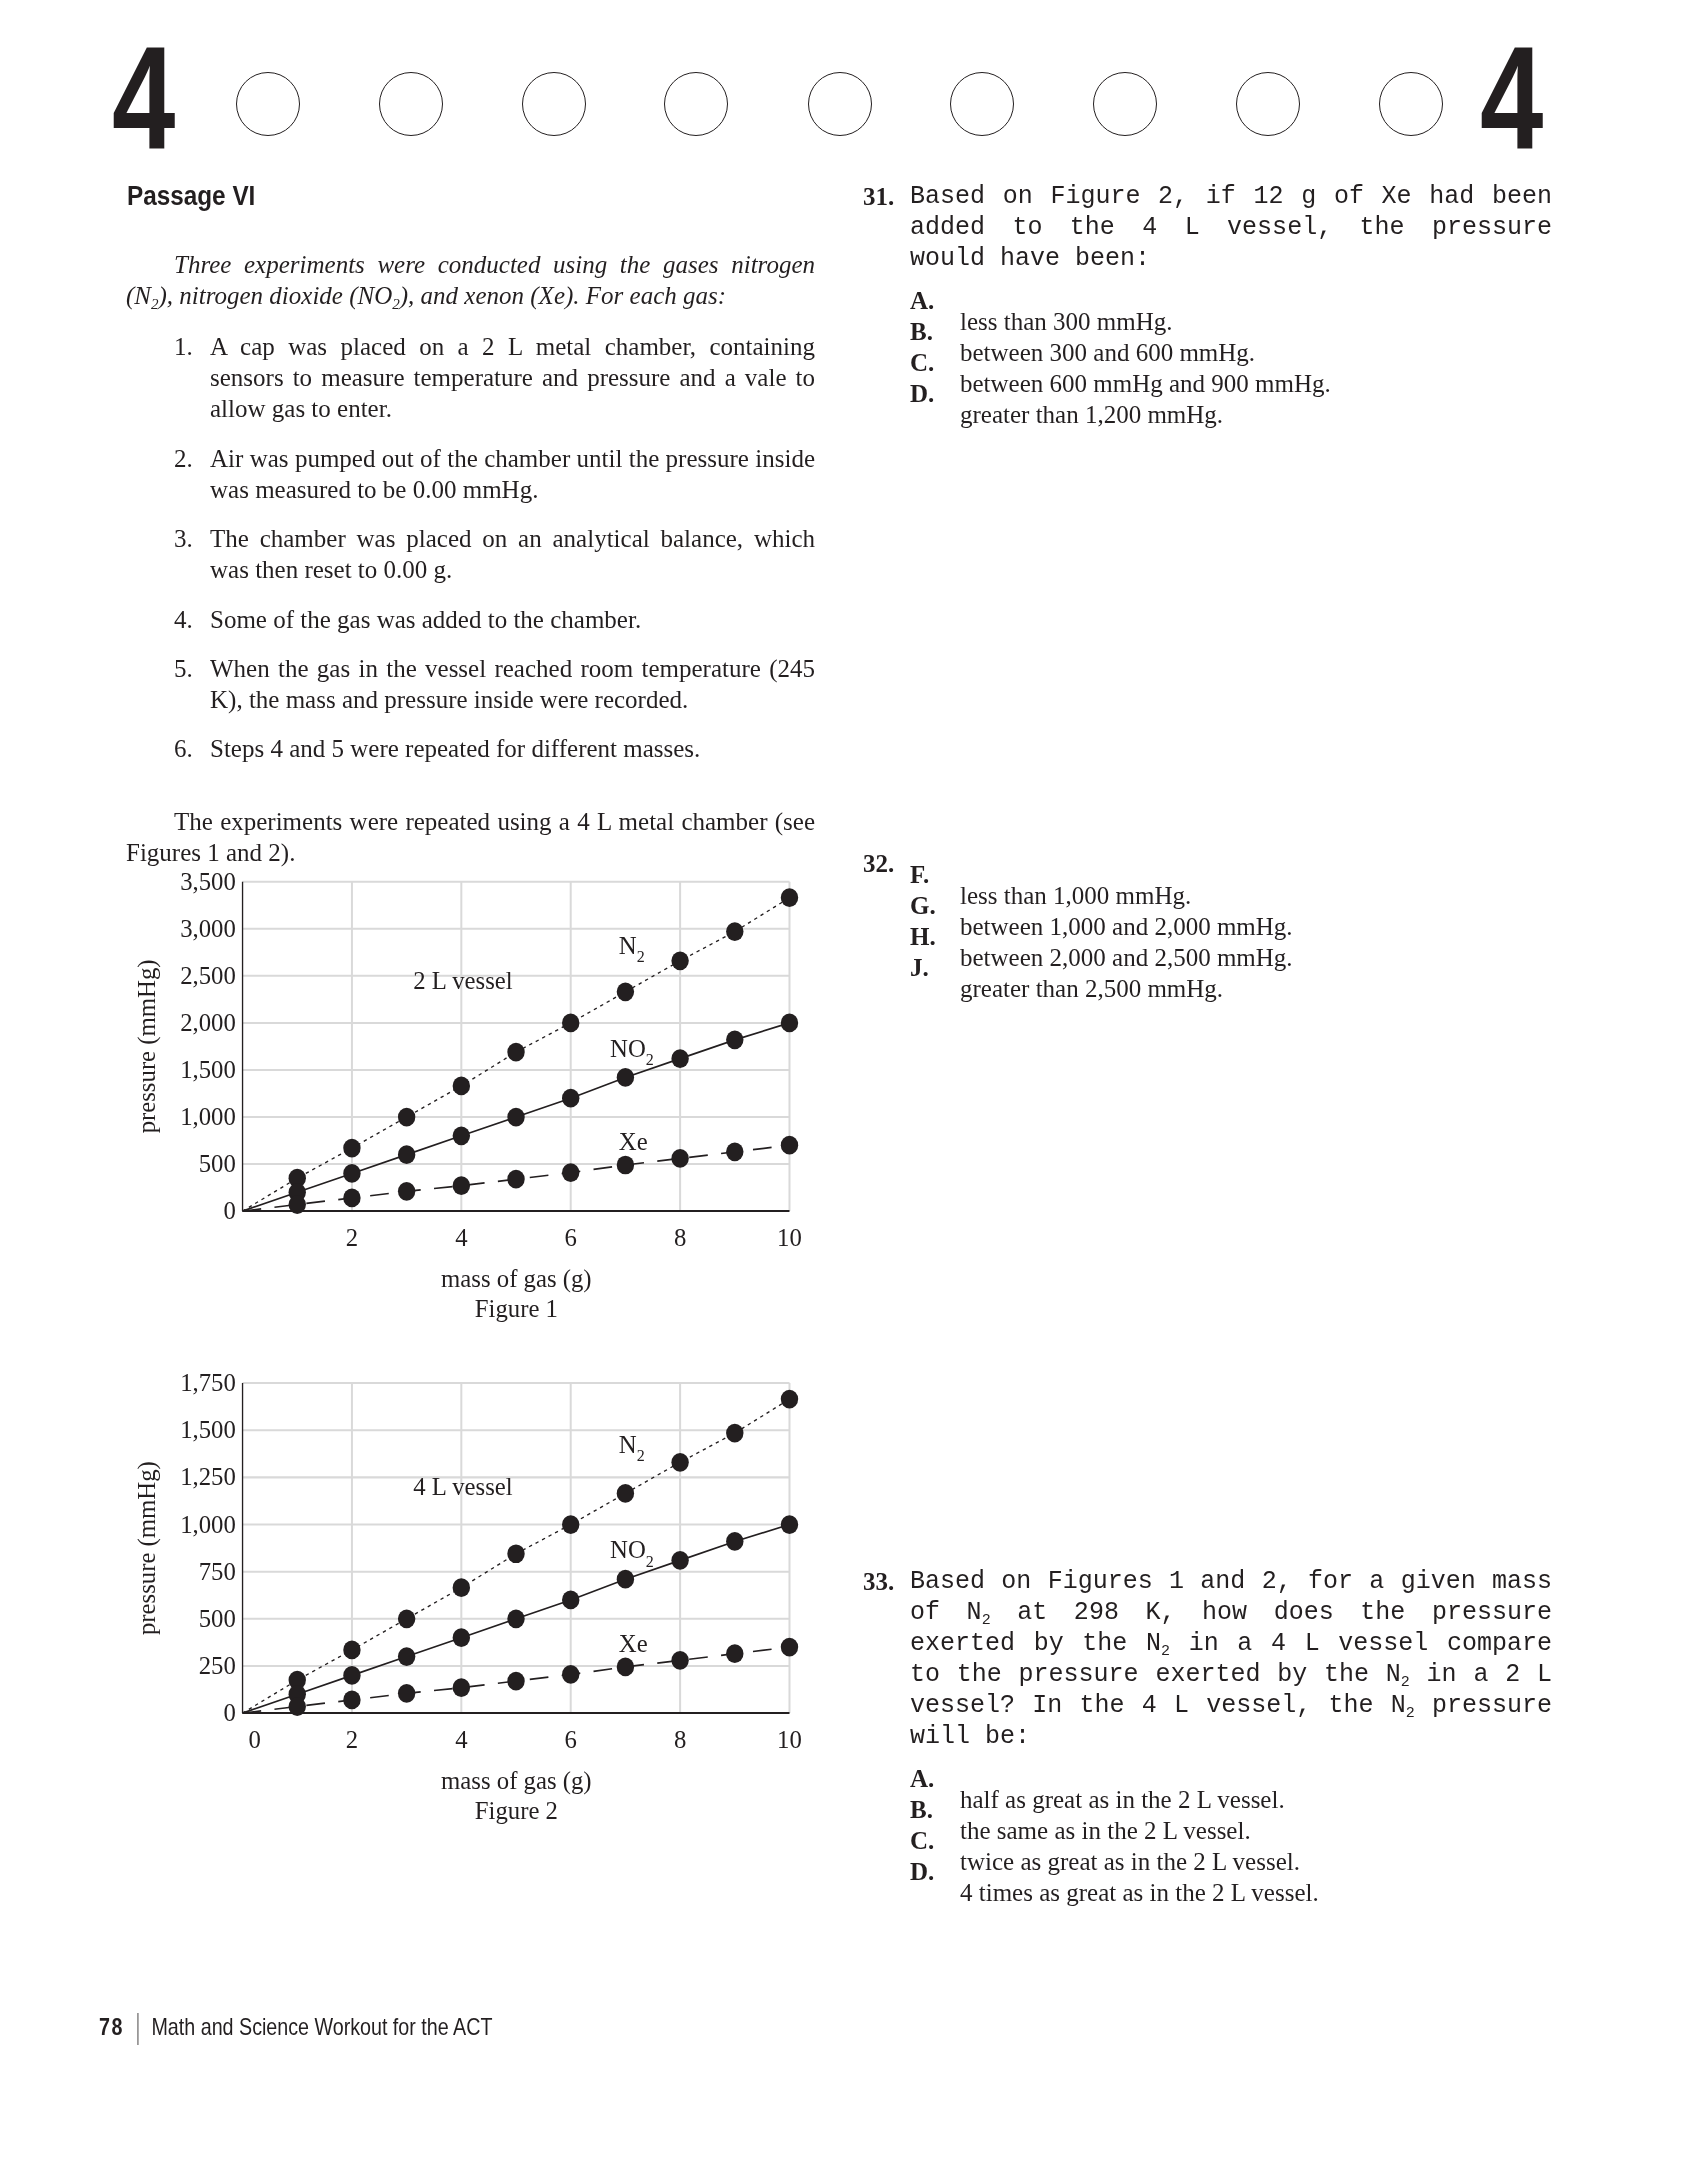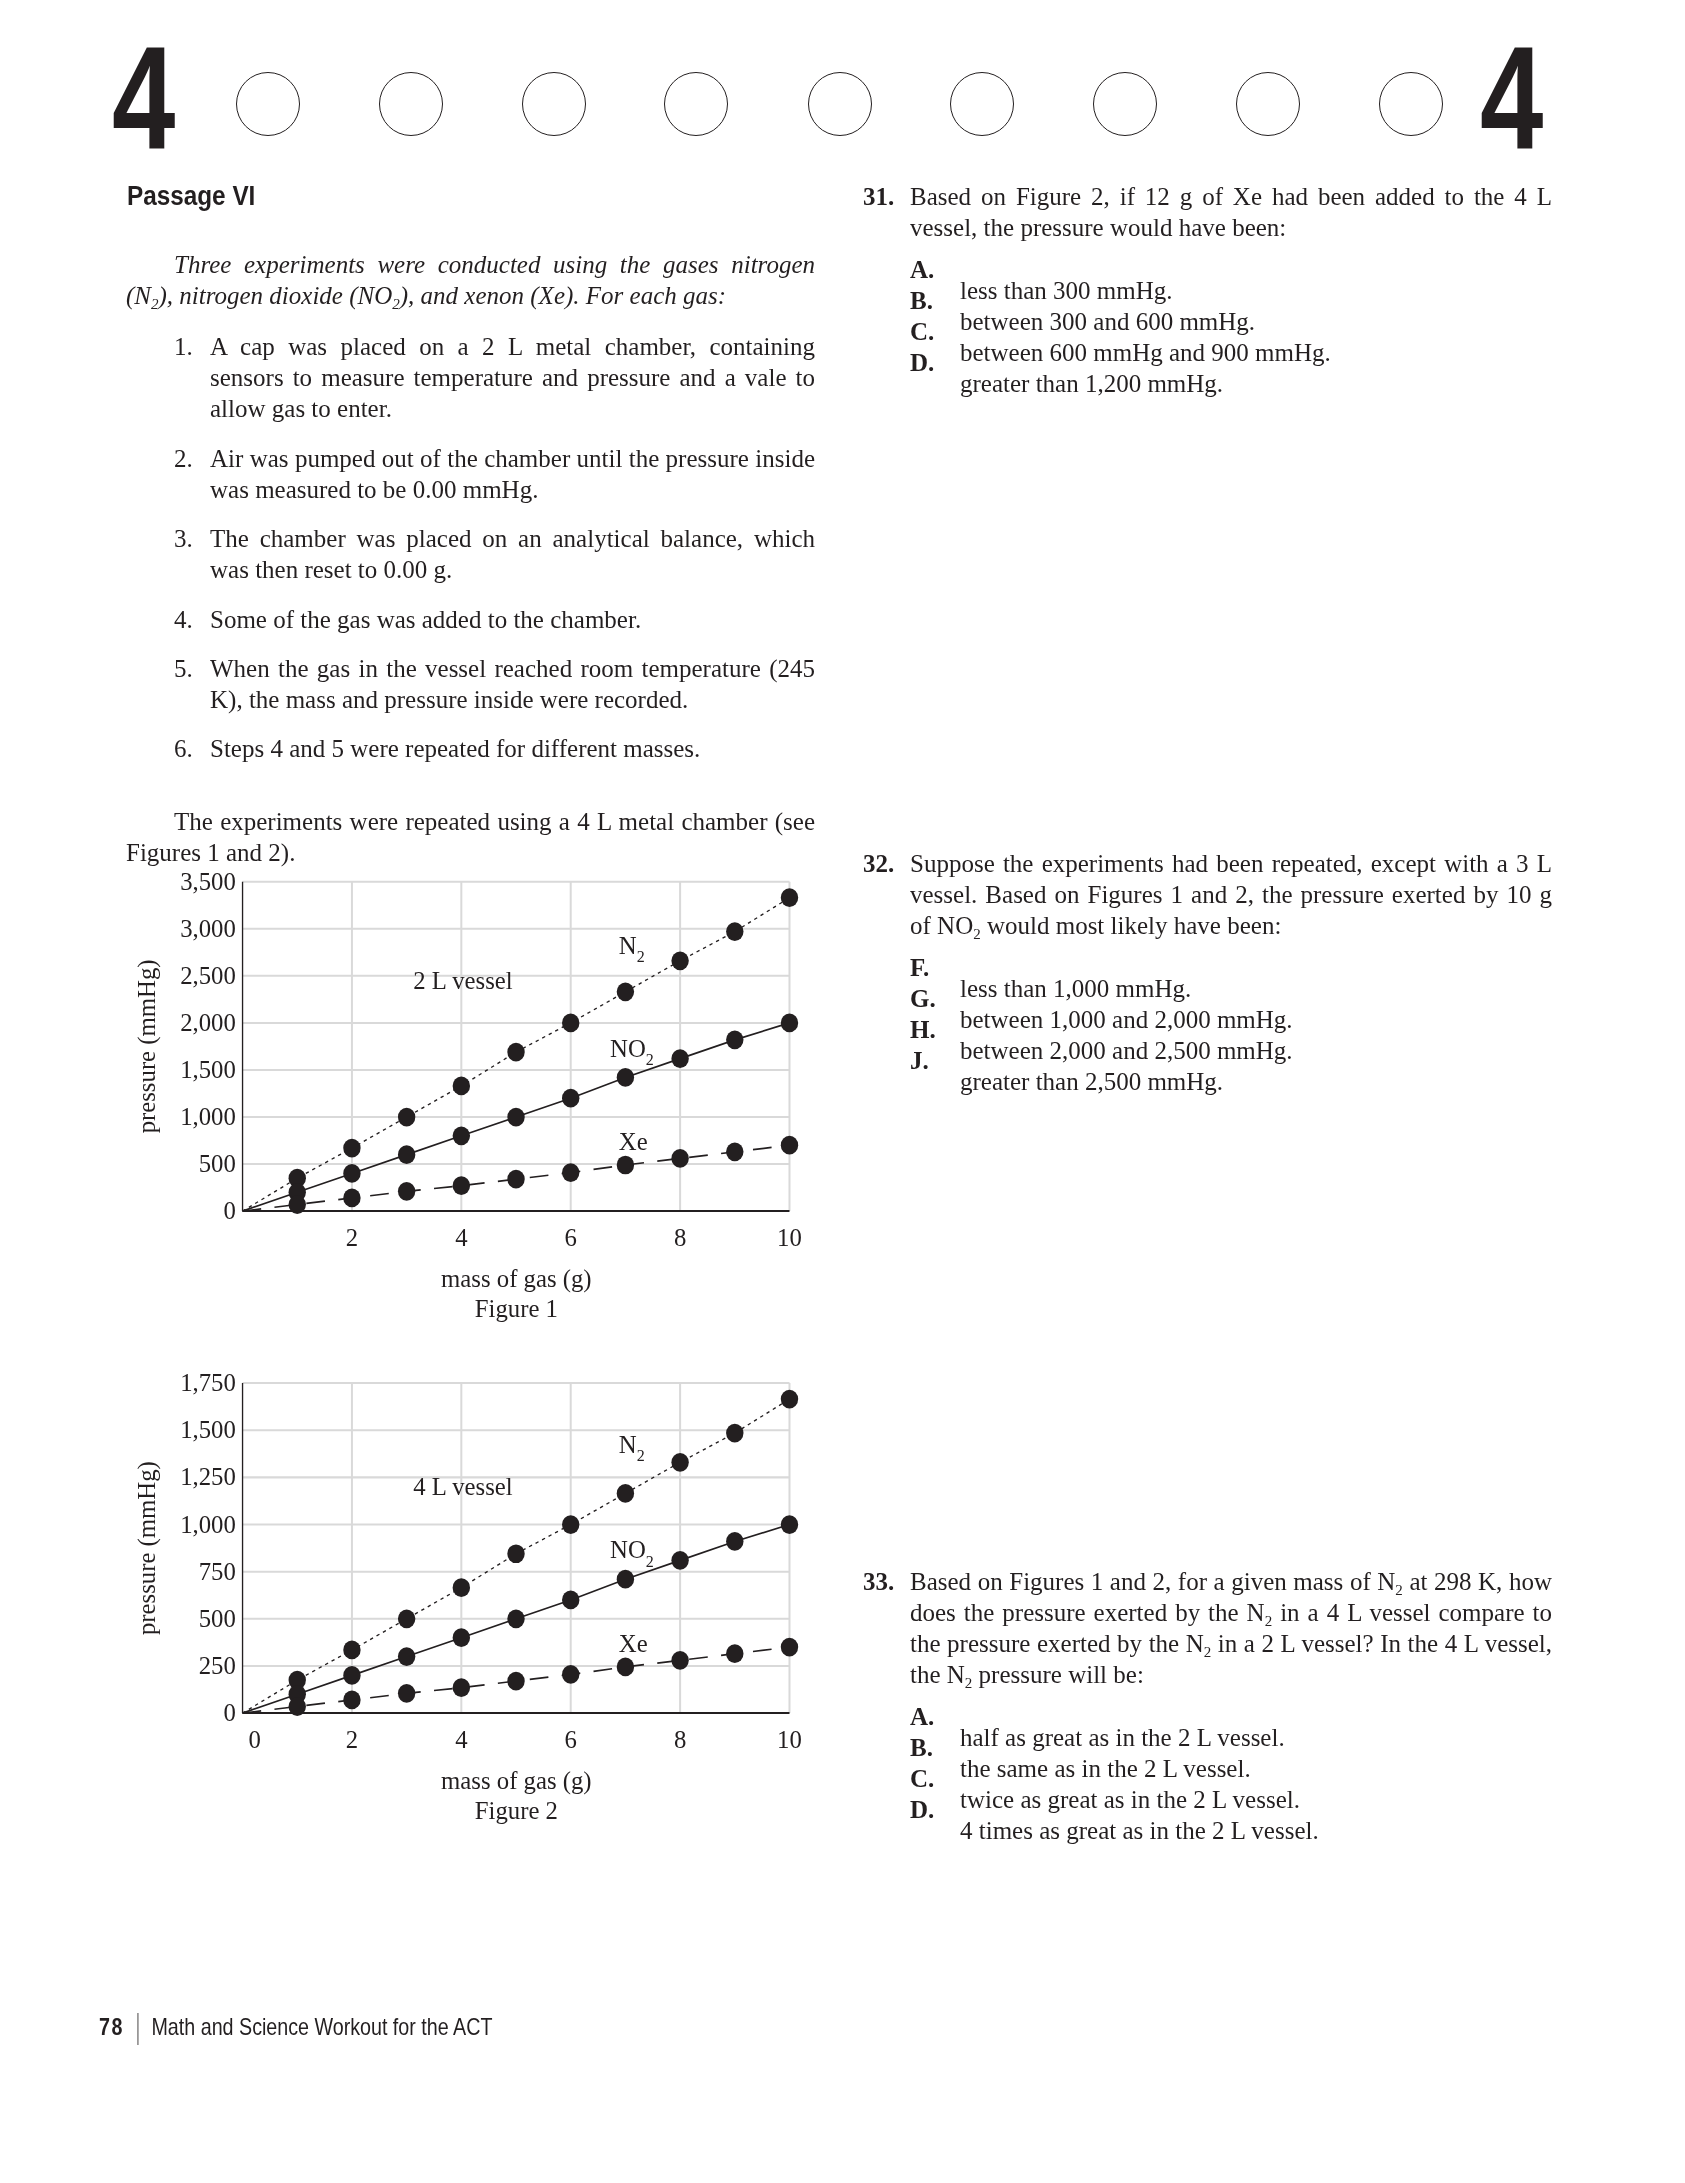--- a/index.html
+++ b/index.html
@@ -8,21 +8,21 @@
   .circle { position:absolute; top:72px; width:64px; height:64px; border:1.1px solid #231f20; border-radius:50%; box-sizing:border-box; }
   .passage-title { position:absolute; left:127px; top:181px; font-family:"Liberation Sans", sans-serif; font-weight:bold; font-size:27px; transform:scaleX(0.9); transform-origin:left top; }
   .text { font-size:25px; line-height:31px; }
   .para { position:absolute; left:126px; width:689px; text-align:justify; }
   .step { position:absolute; left:174px; width:641px; }
   .step .num { position:absolute; left:0; top:0; }
   .step .body { margin-left:36px; text-align:justify; }
   sub { font-size:0.6em; vertical-align:-0.35em; line-height:0; }
   .question { position:absolute; left:863px; width:689px; }
   .question .qnum { position:absolute; left:0; top:0; font-weight:bold; }
-  .question .qtext { margin-left:47px; text-align:justify; }
+  .question .qtext { margin-left:47px; text-align:justify;font-family:Liberation Mono, monospace; }
   .question .opts { margin-left:47px; margin-top:10.7px; }
   .opt { position:relative; height:31px; }
   .opt .letter { position:absolute; left:0; font-weight:bold; }
   .opt .otext { position:absolute; left:50px;margin-top:21px; }
   .chart { position:absolute; left:120px; }
   .axis-text { font-family:"Liberation Serif", serif; font-size:37px; fill:#231f20; }
   .footer { position:absolute; left:99px; top:2013px; font-family:"Liberation Sans", sans-serif; font-size:24px; transform:scaleX(0.82); transform-origin:left top; }
   .footer .pg { font-weight:bold; letter-spacing:2px; }
   .footer .sep { display:inline-block; width:1.3px; height:32px; background:#231f20; vertical-align:middle; margin:0 16px; }
 </style>
@@ -233,21 +233,20 @@
       </div>
     <div class="opt">
         <span class="letter">D.</span>
         <span class="otext">greater than 1,200 mmHg.</span>
       </div>
   </div>
 </div>
 
 <div class="question text" style="top:848px;">
   <span class="qnum">32.</span>
-  <div class="qtext"><span>Suppose the experiments had been repeated, except with a 3 L vessel. Based on Figures 1 and 2, the pressure exerted by 10 g of NO</span><sub>2</sub><span> would most likely have been:</span></div>
   <div class="opts">
     <div class="opt">
         <span class="letter">F.</span>
         <span class="otext">less than 1,000 mmHg.</span>
       </div>
     <div class="opt">
         <span class="letter">G.</span>
         <span class="otext">between 1,000 and 2,000 mmHg.</span>
       </div>
     <div class="opt">

